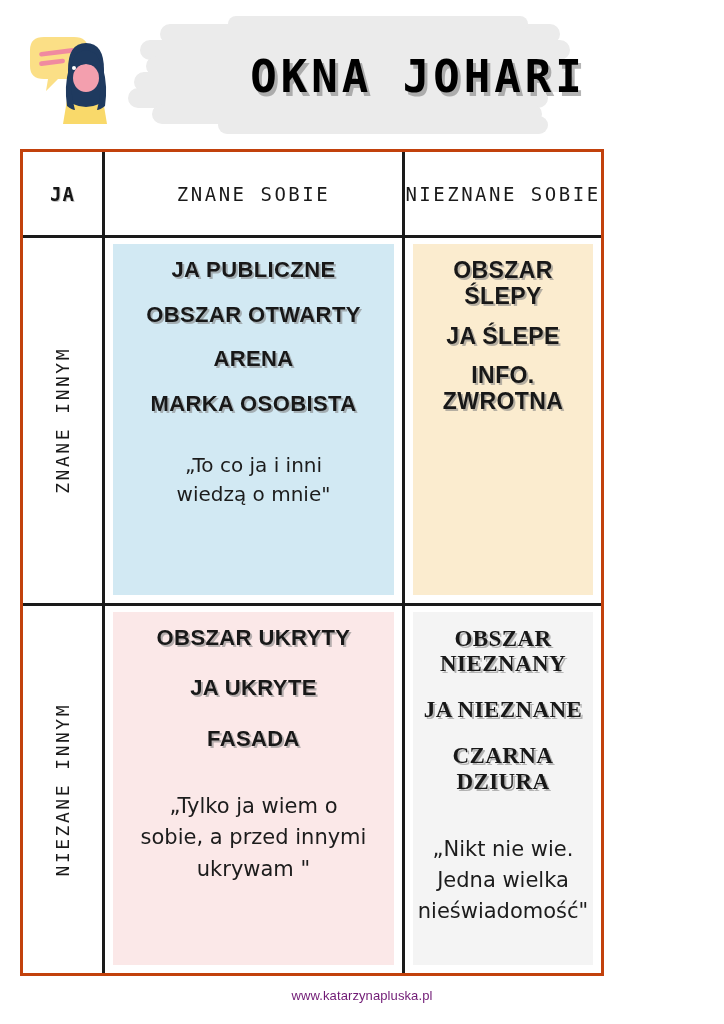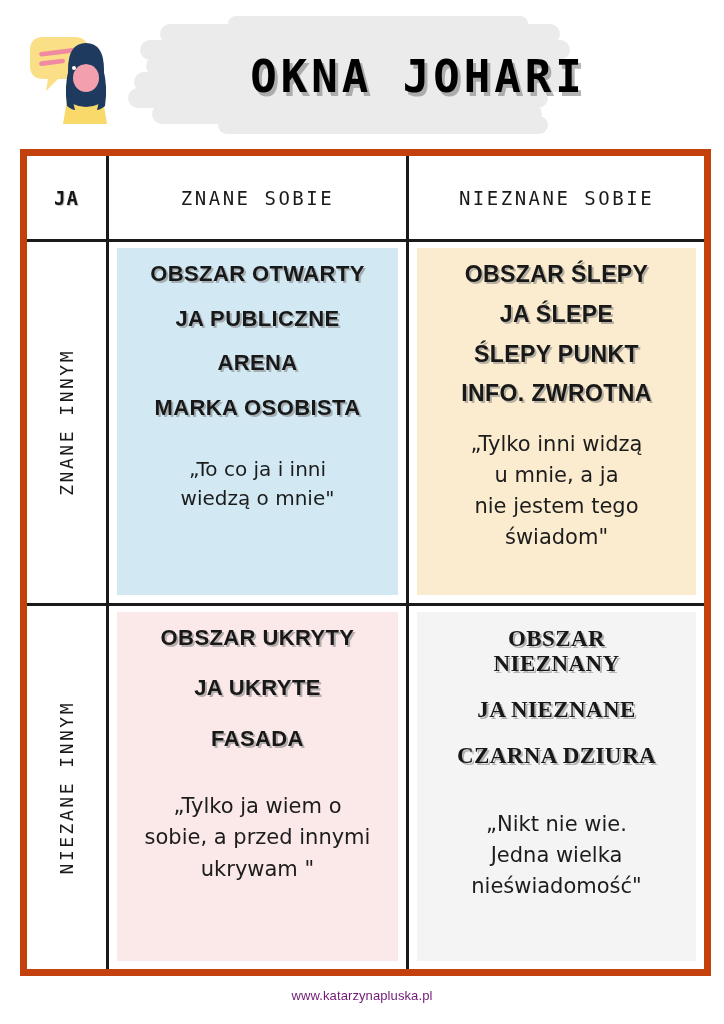--- a/index.html
+++ b/index.html
@@ -52,22 +52,22 @@
     letter-spacing: 4px;
     color: #000000;
     text-shadow: 3px 4px 0 rgba(120,120,120,0.55);
     white-space: nowrap;
   }
 
   
   .johari-table {
     position: absolute;
     left: 20px; top: 149px;
-    width: 691px; height: 827px;
-    border: 7px solid #c2410c;
+    width: 584px; height: 827px;
+    border: 3px solid #c2410c;
     display: grid;
     grid-template-columns: 82px 300px 1fr;
     grid-template-rows: 86px 1fr 1fr;
   }
 
   .cell {
     border-right: 3px solid #1a1a1a;
     border-bottom: 3px solid #1a1a1a;
     position: relative;
     overflow: hidden;
@@ -241,39 +241,34 @@
     <div class="cell col-head last-col">
       <span class="col-head-label">NIEZNANE SOBIE</span>
     </div>
 
     <div class="cell row-head">
       <span class="row-head-label">ZNANE INNYM</span>
     </div>
 
     <div class="cell quad-cell">
       <div class="quad tint-blue q-open">
+        <div class="quad-heading">JA PUBLICZNE</div>
         <div class="quad-heading">OBSZAR OTWARTY</div>
-        <div class="quad-heading">JA PUBLICZNE</div>
         <div class="quad-heading">ARENA</div>
         <div class="quad-heading">MARKA OSOBISTA</div>
         <div class="quad-quote">„To co ja i inni
 wiedzą o mnie"</div>
       </div>
     </div>
 
     <div class="cell quad-cell last-col">
       <div class="quad tint-cream q-blind">
         <div class="quad-heading">OBSZAR ŚLEPY</div>
         <div class="quad-heading">JA ŚLEPE</div>
-        <div class="quad-heading">ŚLEPY PUNKT</div>
         <div class="quad-heading">INFO. ZWROTNA</div>
-        <div class="quad-quote">„Tylko inni widzą
-u mnie, a ja
-nie jestem tego
-świadom"</div>
       </div>
     </div>
 
     <div class="cell row-head last-row">
       <span class="row-head-label">NIEZANE INNYM</span>
     </div>
 
     <div class="cell quad-cell last-row">
       <div class="quad tint-pink q-hidden">
         <div class="quad-heading">OBSZAR UKRYTY</div>

